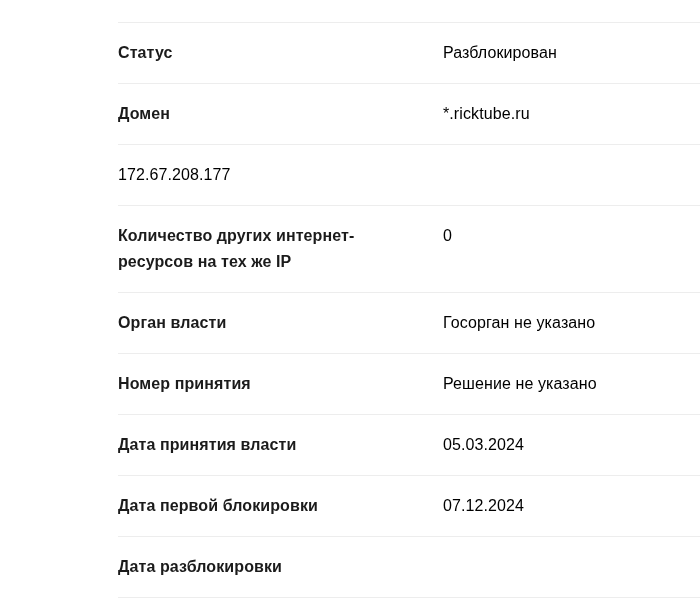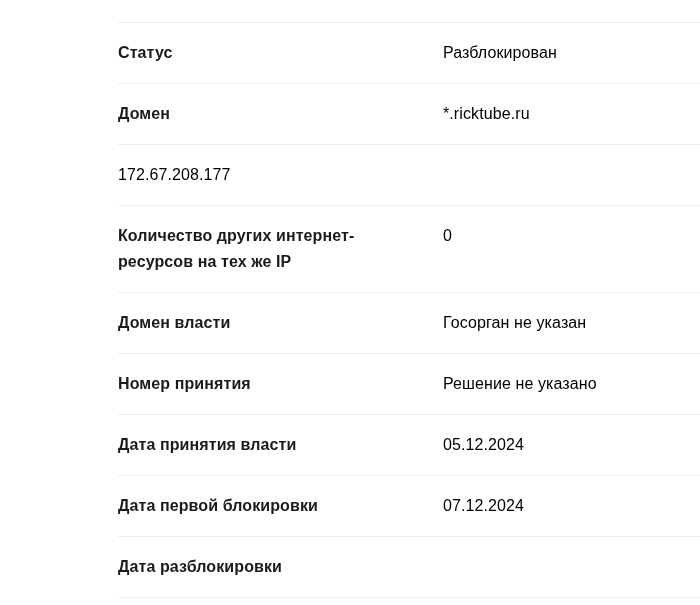--- a/index.html
+++ b/index.html
@@ -52,30 +52,30 @@
     <div class="row-value">*.ricktube.ru</div>
   </div>
   <div class="row">
     <div class="row-value">172.67.208.177</div>
   </div>
   <div class="row">
     <div class="row-label">Количество других интернет-ресурсов на тех же IP</div>
     <div class="row-value">0</div>
   </div>
   <div class="row">
-    <div class="row-label">Домен власти</div>
-    <div class="row-value">Госорган не указан</div>
+    <div class="row-label">Орган власти</div>
+    <div class="row-value">Госорган не указано</div>
   </div>
   <div class="row">
     <div class="row-label">Номер принятия</div>
     <div class="row-value">Решение не указано</div>
   </div>
   <div class="row">
     <div class="row-label">Дата принятия власти</div>
-    <div class="row-value">05.12.2024</div>
+    <div class="row-value">05.03.2024</div>
   </div>
   <div class="row">
     <div class="row-label">Дата первой блокировки</div>
     <div class="row-value">07.12.2024</div>
   </div>
   <div class="row">
     <div class="row-label">Дата разблокировки</div>
   </div>
 </div>
 

